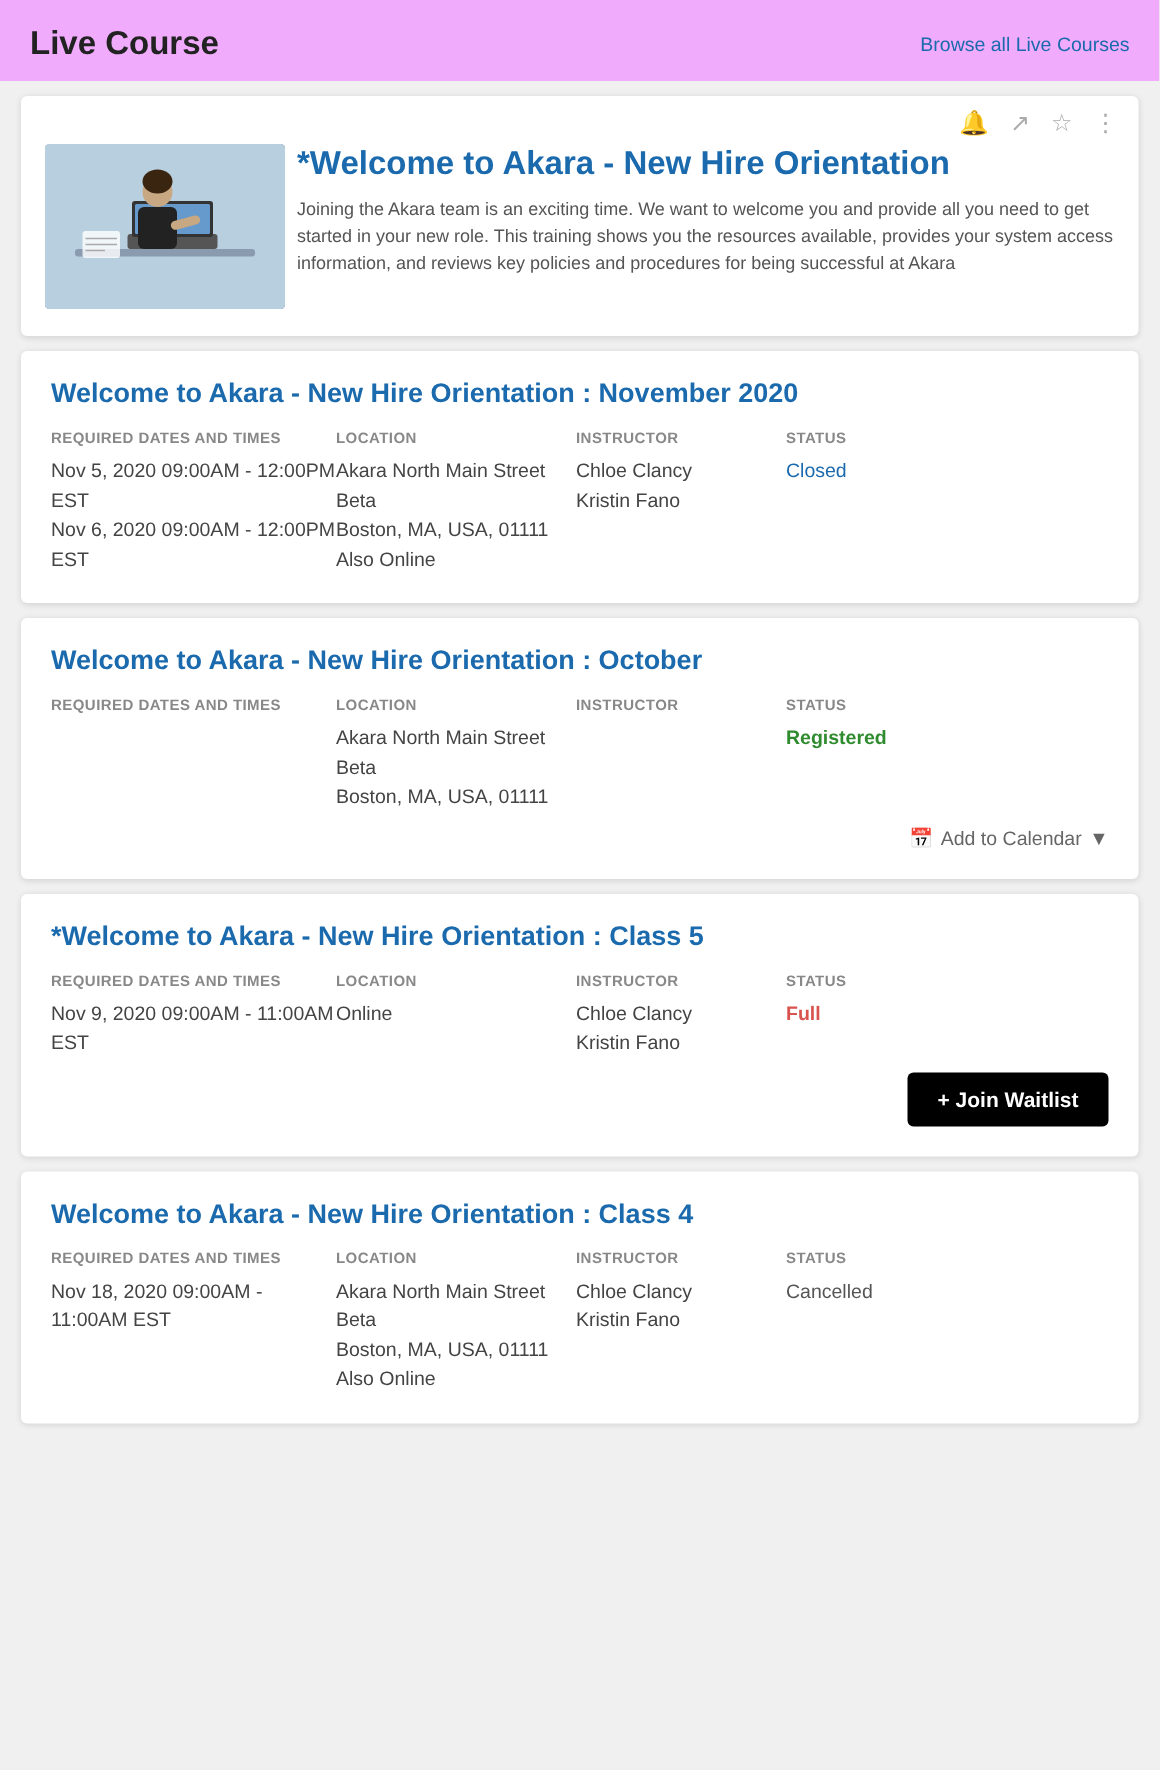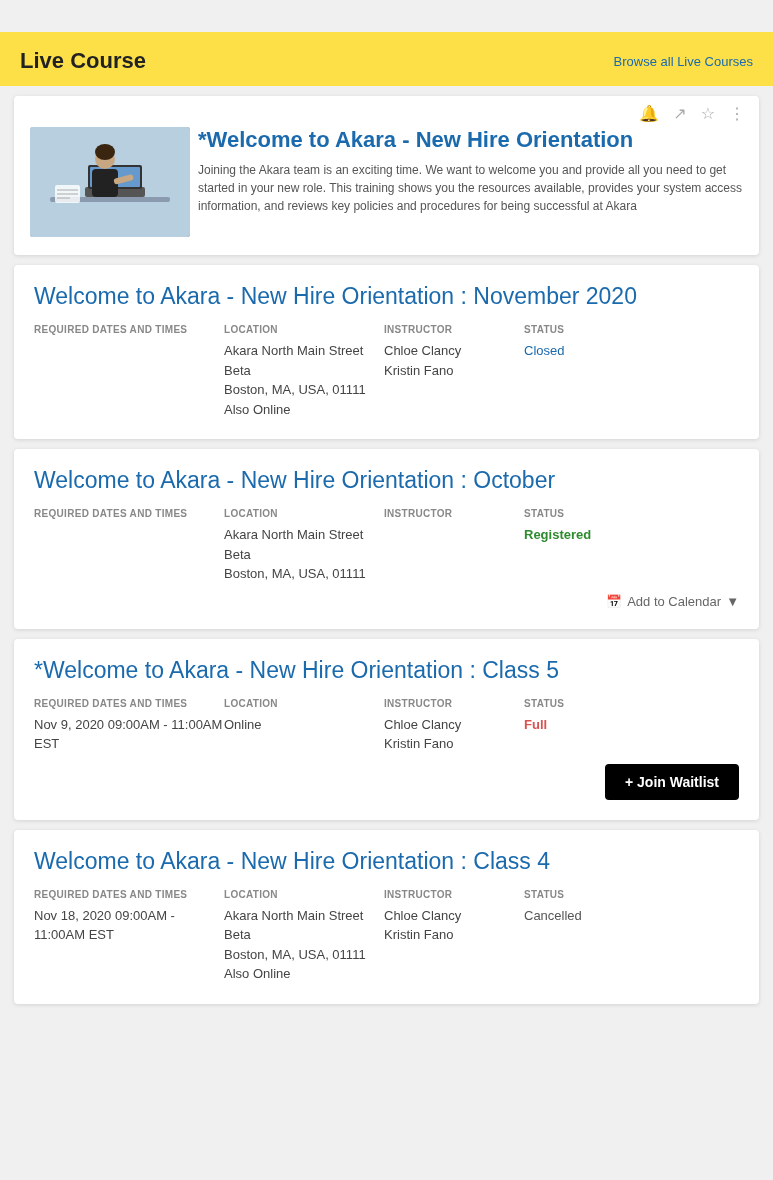--- a/index.html
+++ b/index.html
@@ -8,22 +8,21 @@
       background: #f0f0f0;
       width: 773px;
       min-height: 1180px;
       padding: 0;
     }
     .page-header {
       display: flex;
       justify-content: space-between;
       align-items: center;
       padding: 16px 20px 12px 20px;
-      background: #fde047;
-      margin-top: 32px;
+      background: #f0abfc;
     }
     .page-title {
       font-size: 22px;
       font-weight: bold;
       color: #222;
     }
     .browse-link {
       color: #1a6aad;
       font-size: 13px;
       font-weight: 400;
@@ -95,22 +94,22 @@
       font-size: 12px;
       color: #555;
       line-height: 1.5;
     }
 
     
     .session-card {
       padding: 18px 20px 20px 20px;
     }
     .session-title {
-      font-size: 23px;
-      font-weight: normal;
+      font-size: 18px;
+      font-weight: bold;
       color: #1a6aad;
       margin-bottom: 14px;
     }
     .session-grid {
       display: grid;
       grid-template-columns: 190px 160px 140px 120px;
       gap: 0;
     }
     .col-header {
       font-size: 10px;
@@ -226,20 +225,21 @@
     </div>
   </div>
 </div>
 
 <div id="sessions-container">
     <div class="card session-card">
     <div class="session-title">Welcome to Akara - New Hire Orientation : November 2020</div>
     <div class="session-grid">
       <div>
         <div class="col-header">REQUIRED DATES AND TIMES</div>
+        <div class="col-value">Nov 5, 2020 09:00AM - 12:00PM EST<br>Nov 6, 2020 09:00AM - 12:00PM EST</div>
       </div>
       <div>
         <div class="col-header">LOCATION</div>
         <div class="col-value">Akara North Main Street Beta<br>Boston, MA, USA, 01111<br><span class="also-online">Also Online</span></div>
       </div>
       <div>
         <div class="col-header">INSTRUCTOR</div>
         <div class="col-value">Chloe Clancy<br>Kristin Fano</div>
       </div>
       <div>

